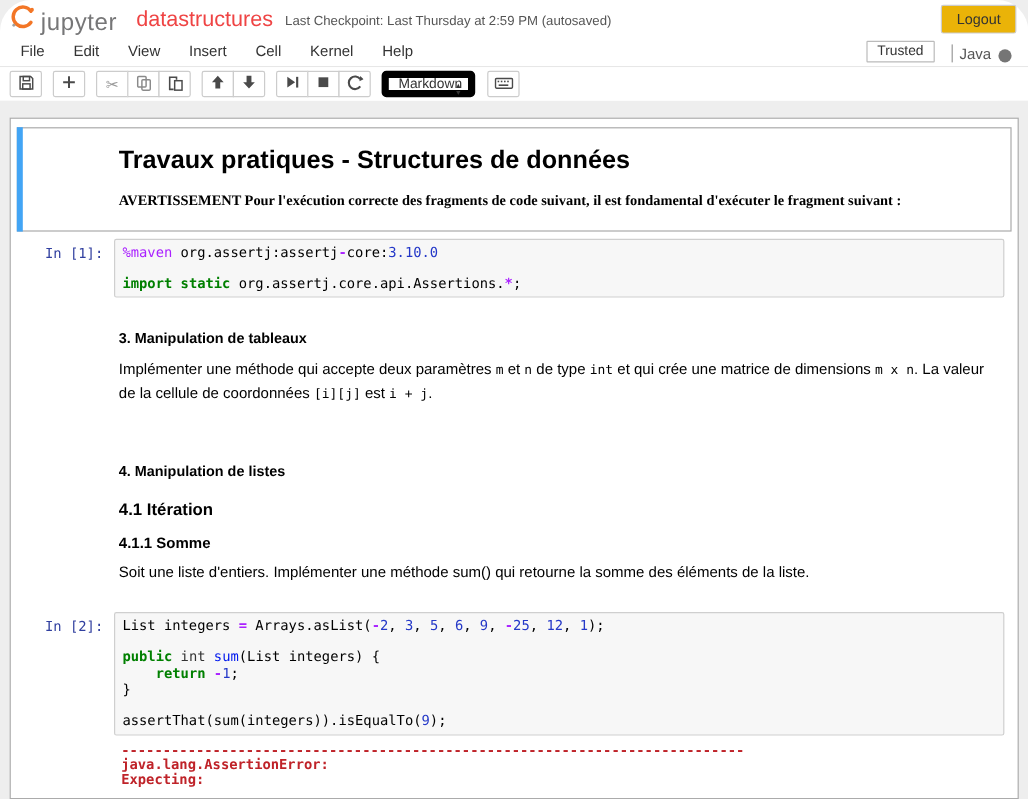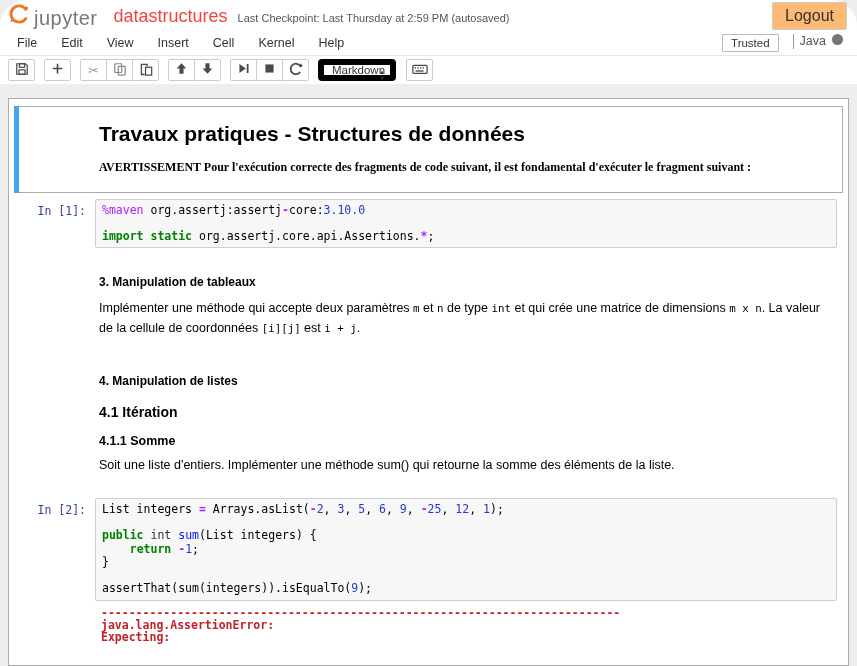--- a/index.html
+++ b/index.html
@@ -7,27 +7,27 @@
     font-family:"Liberation Sans", sans-serif; color:#000; }
 
   
   #header { background:#fff;border-radius:26px; }
   .hrow1 { display:flex; align-items:center; height:30px; padding:2px 10px 0 8px; }
   .logo { display:flex; align-items:flex-end; margin-right:16px; cursor:pointer; }
   .logo-text { font-size:20px; color:#767677; letter-spacing:0.5px; margin-left:4px; line-height:22px; }
   .nb-title { font-size:18px; color:#ef4444; margin-right:10px; }
   .checkpoint { font-size:11px; color:#555; padding-top:4px; }
   .spacer { flex:1; }
-  .logout-btn { font-size:16px; color:#333; background:#fdba74; border:1px solid #ccc;
+  .logout-btn { font-size:12px; color:#333; background:#eab308; border:1px solid #ccc;
     border-radius:2px; padding:4px 12px; cursor:pointer; }
 
   .menubar { display:flex; align-items:center; height:26px; padding:0 10px 0 17px;
     background:#fff; border-bottom:1px solid #e7e7e7; }
   .menu-item { font-size:12.5px; color:#333; margin-right:24px; cursor:pointer; }
-  .menubar-right { margin-left:auto; display:flex; align-items:flex-start;padding-left:13px; }
+  .menubar-right { margin-left:auto; display:flex; align-items:flex-end;padding-left:13px; }
   .trusted { font-size:11.5px; color:#333; border:1px solid #bbb; border-radius:1px;
     padding:2px 8px; margin-right:14px; }
   .kdiv { width:1px; height:15px; background:#999; margin-right:6px; }
   .kernel-name { font-size:12.5px; color:#555; margin-right:6px; }
   .kernel-dot { width:11px; height:11px; border-radius:50%; background:#757575; margin-right:4px; }
 
   
   .toolbar { display:flex; align-items:center; height:28px; padding:0 8px; background:#fff; }
   .btn-group { display:flex; margin-right:9px; }
   .tbtn { height:22px; min-width:27px; display:flex; align-items:center; justify-content:center;
@@ -49,21 +49,21 @@
     padding:7px 0 0 0; overflow:hidden; }
 
   .cell { margin:0 5px; padding:5px; border:1px solid transparent; position:relative; }
   .cell.selected { border-color:#ababab; }
   .sel-bar { display:none; position:absolute; left:-1px; top:-1px; bottom:-1px; width:5px; background:#42A5F5; }
   .cell.selected .sel-bar { display:block; }
 
   .md-inner { margin-left:75px; padding:2px 8px 2px 4px; }
   .md-inner h1 { font-size:21px; font-weight:bold; margin:8px 0 12px; }
   .md-inner h2 { font-size:12px; font-weight:bold; margin:13px 0 10px; }
-  .md-inner h2.gap-lg { margin-top:12px; }
+  .md-inner h2.gap-lg { margin-top:24px; }
   .md-inner h3 { font-size:14px; font-weight:bold; margin:16px 0 8px; }
   .md-inner h4 { font-size:12.5px; font-weight:bold; margin:14px 0 8px; }
   .md-inner p { font-size:12.5px; line-height:1.55; margin:4px 0 8px; }
   .md-inner p.warn { font-weight:bold; font-size:12px;font-family:Liberation Serif, serif; }
   .md-inner code { font-family:"DejaVu Sans Mono", monospace; font-size:10.8px; }
 
   .input { display:flex; }
   .prompt { flex:0 0 75px; text-align:right; padding:5px 9px 0 0;
     font-family:"DejaVu Sans Mono", monospace; font-size:11.5px; color:#303F9F; white-space:nowrap; }
   .input-area { flex:1; background:#f7f7f7; border:1px solid #cfcfcf; border-radius:2px;

